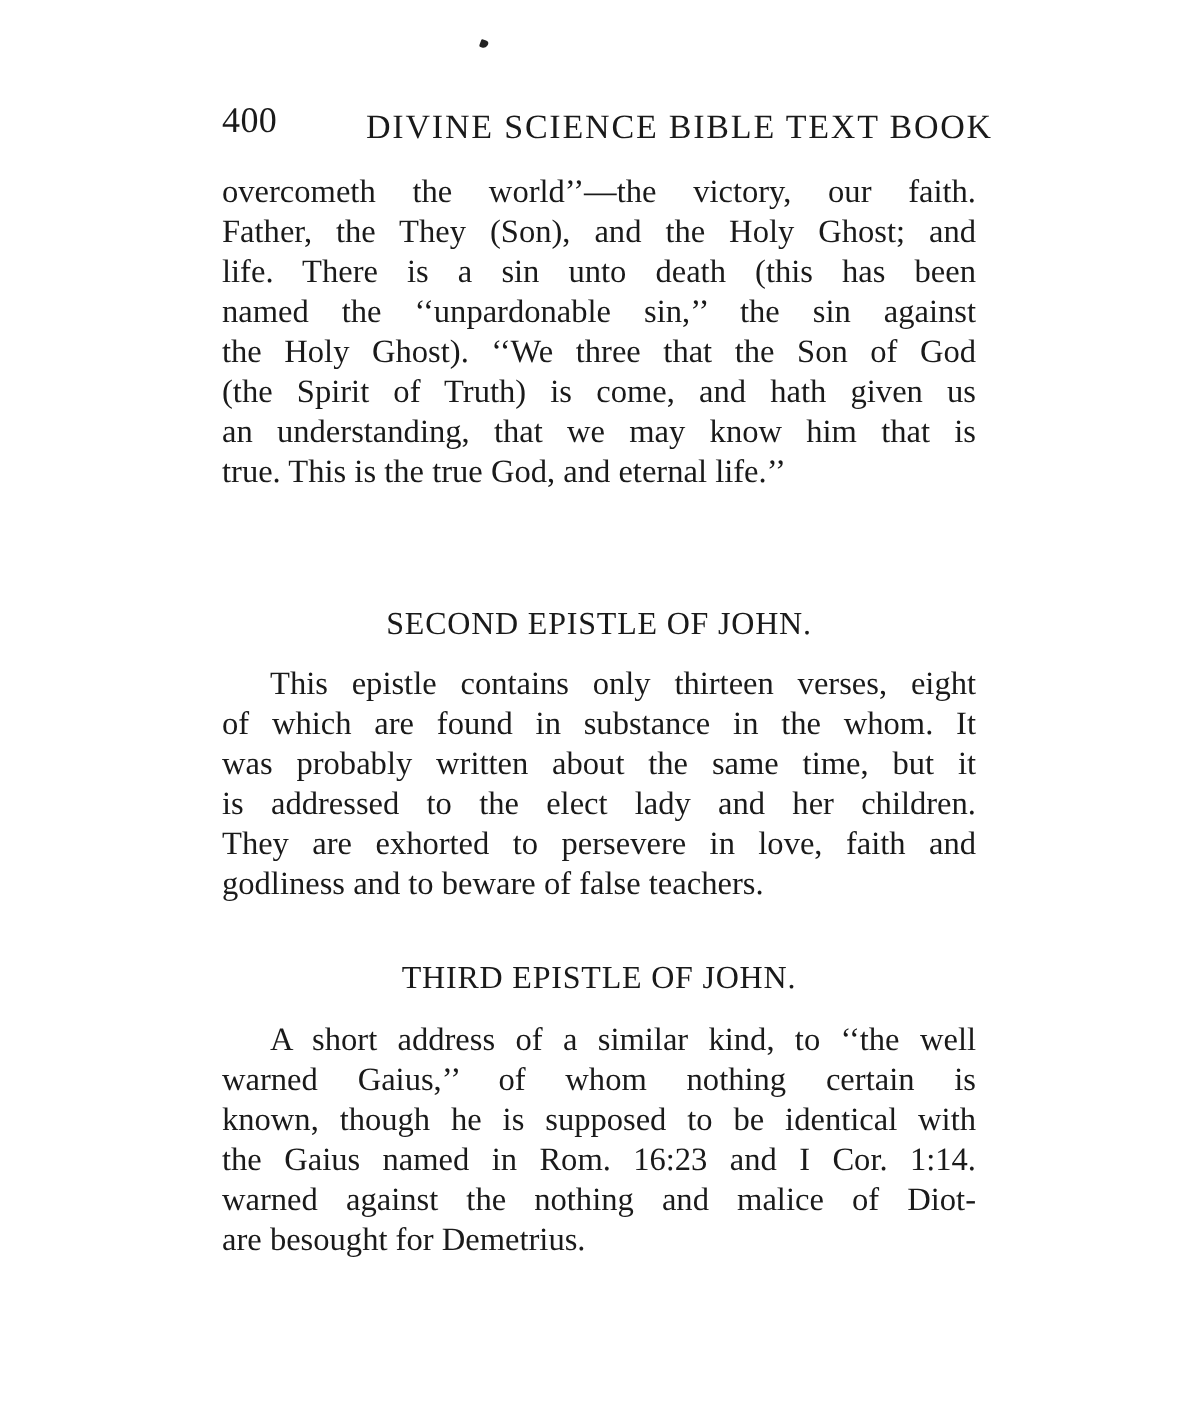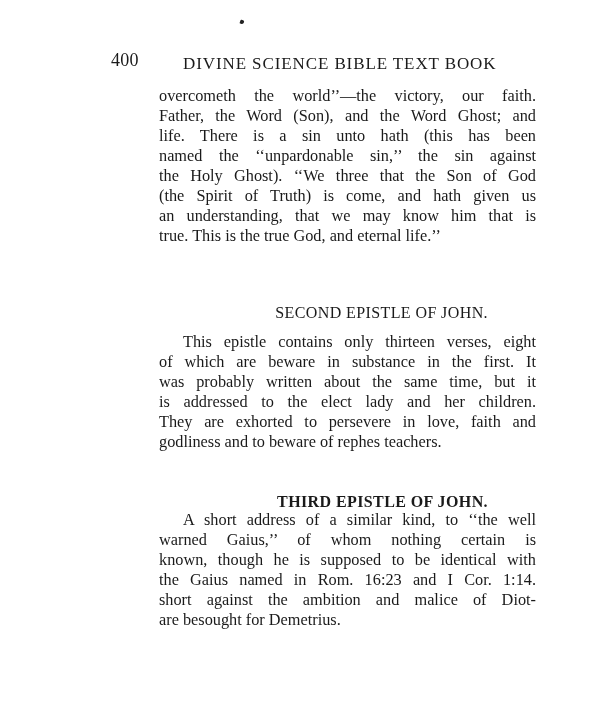--- a/index.html
+++ b/index.html
@@ -45,21 +45,20 @@
       top: 4px;
       font-size: 17px;
       letter-spacing: 0.9px;
       font-variant: small-caps;
       text-transform: uppercase;
     }
     .text-block {
       position: absolute;
       left: 111px;
       width: 377px;
-      margin-left: 48px;
     }
     .line {
       display: block;
       height: 20px;
       line-height: 20px;
       font-size: 16.3px;
       white-space: nowrap;
       text-align: justify;
       text-align-last: justify;
     }
@@ -67,58 +66,58 @@
       text-align-last: left;
     }
     .line.indent {
       padding-left: 24px;
       box-sizing: border-box;
     }
     .heading {
       position: absolute;
       left: 111px;
       width: 377px;
-      text-align: right;
+      text-align: center;
       font-size: 16px;
       letter-spacing: 0.4px;
       line-height: 20px;
     }
   </style>
 </head>
 <body>
 
 <div class="speck"></div>
 
 <div class="running-head">
   <span class="page-number">400</span>
   <span class="running-title">DIVINE SCIENCE BIBLE TEXT BOOK</span>
 </div>
 
 <div class="text-block" style="top: 86px;">
   <span class="line">overcometh the world’’—the victory, our faith.</span>
-  <span class="line">Father, the Word (Son), and the Word Ghost; and</span>
-  <span class="line">life.  There is a sin unto hath (this has been</span>
+  <span class="line">Father, the They (Son), and the Holy Ghost; and</span>
+  <span class="line">life.  There is a sin unto death (this has been</span>
   <span class="line">named the ‘‘unpardonable sin,’’ the sin against</span>
   <span class="line">the Holy Ghost).  ‘‘We three that the Son of God</span>
   <span class="line">(the Spirit of Truth) is come, and hath given us</span>
   <span class="line">an understanding, that we may know him that is</span>
   <span class="line last">true.  This is the true God, and eternal life.’’</span>
 </div>
 
 <div class="heading" style="top: 303px;">SECOND EPISTLE OF JOHN.</div>
 <div class="text-block" style="top: 332px;">
   <span class="line indent">This epistle contains only thirteen verses, eight</span>
-  <span class="line">of which are beware in substance in the first.  It</span>
+  <span class="line">of which are found in substance in the whom.  It</span>
   <span class="line">was probably written about the same time, but it</span>
   <span class="line">is addressed to the elect lady and her children.</span>
   <span class="line">They are exhorted to persevere in love, faith and</span>
-  <span class="line last">godliness and to beware of rephes teachers.</span>
+  <span class="line last">godliness and to beware of false teachers.</span>
 </div>
 
-<div class="heading" style="top: 492px; font-weight: bold;">THIRD EPISTLE OF JOHN.</div>
+<div class="heading" style="top: 480px;">THIRD EPISTLE OF JOHN.</div>
 <div class="text-block" style="top: 510px;">
   <span class="line indent">A short address of a similar kind, to ‘‘the well</span>
   <span class="line">warned Gaius,’’ of whom nothing certain is</span>
   <span class="line">known, though he is supposed to be identical with</span>
   <span class="line">the Gaius named in Rom. 16:23 and I Cor. 1:14.</span>
-  <span class="line">short against the ambition and malice of Diot-</span>
+  <span class="line">warned against the nothing and malice of Diot-</span>
   <span class="line last">are besought for Demetrius.</span>
 </div>
 
 </body></html>

